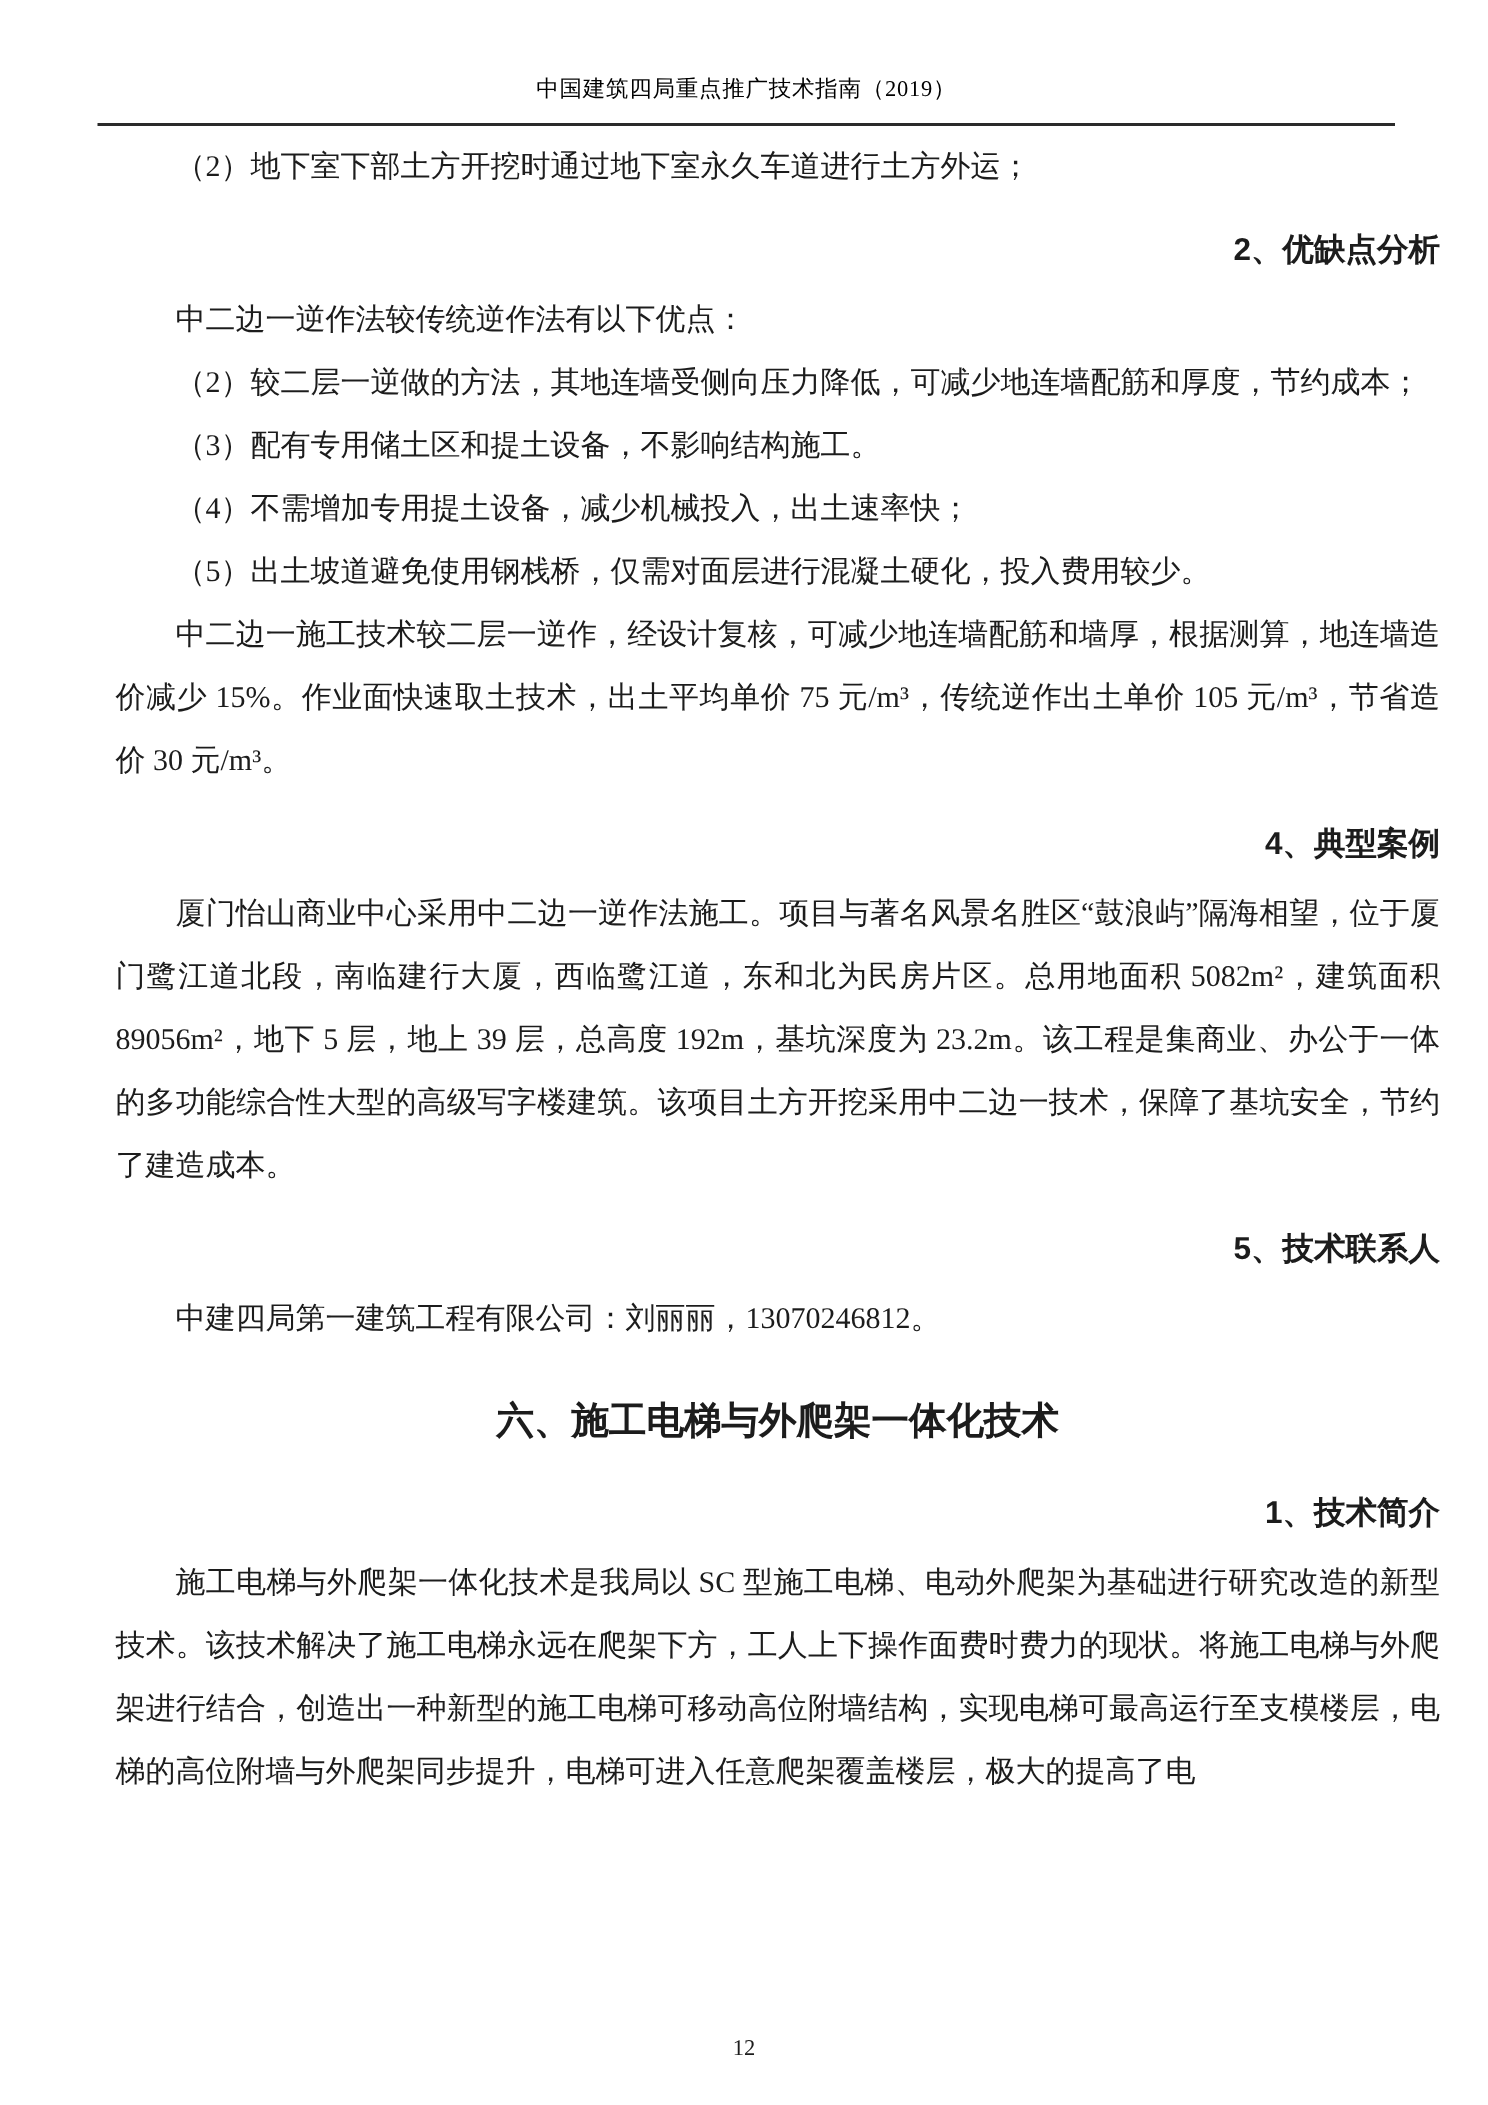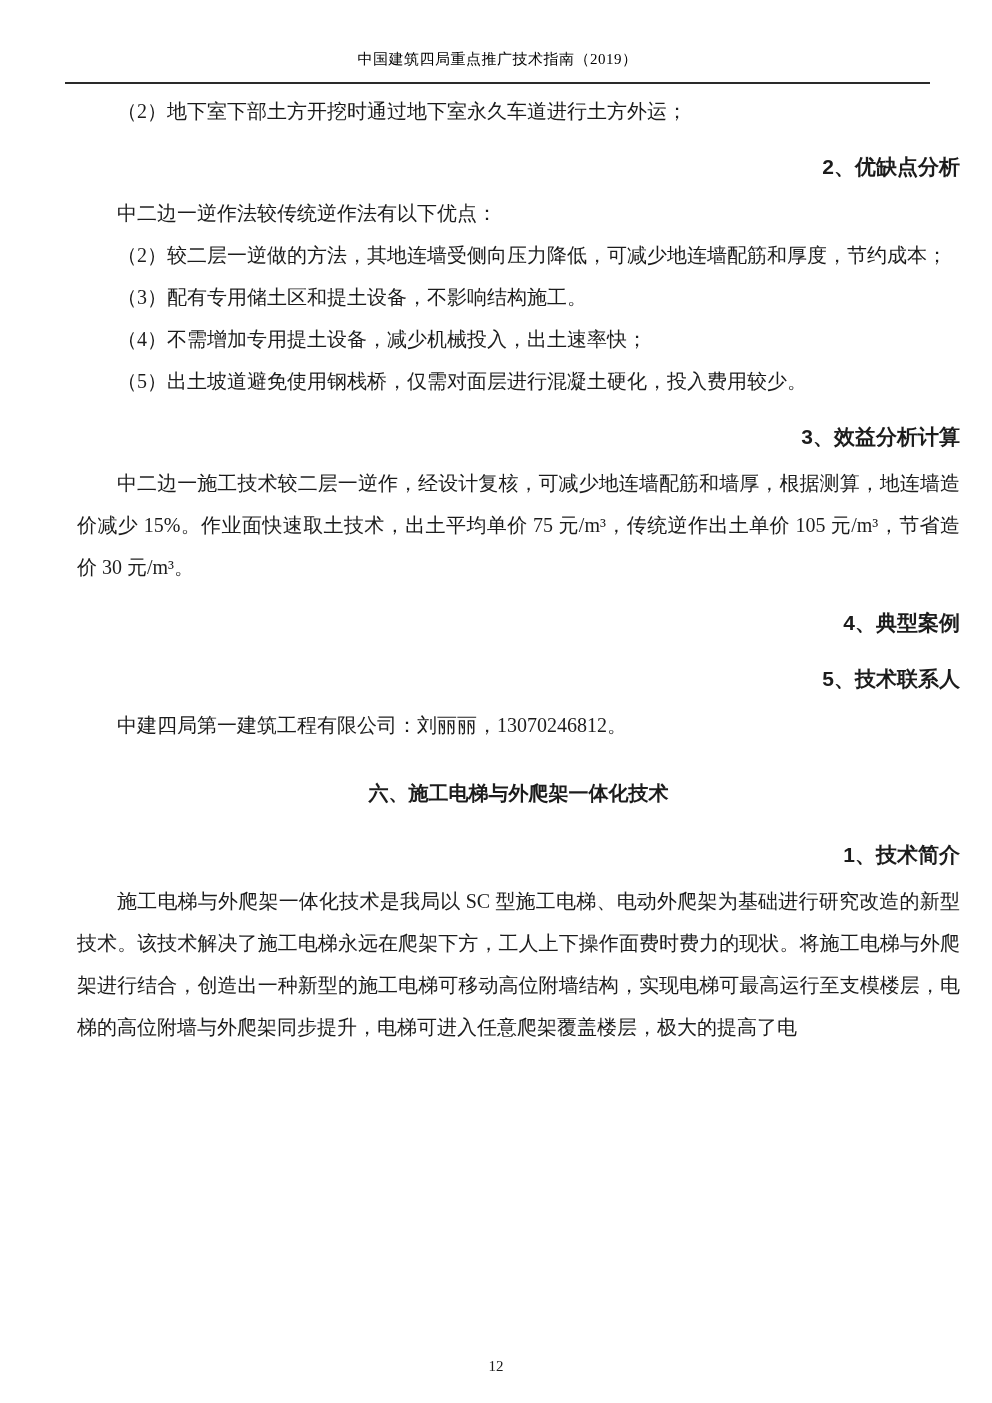--- a/index.html
+++ b/index.html
@@ -42,21 +42,21 @@
     font-size: 21px;
     line-height: 42px;
     margin-top: 14px;
     margin-bottom: 4px;
     text-align: right;
     text-indent: 0;
   }
   .chapter-title {
     font-family: "Liberation Sans", sans-serif;
     font-weight: bold;
-    font-size: 20px;
+    font-size: 25px;
     line-height: 46px;
     text-align: center;
     text-indent: 0;
     margin-top: 24px;
     margin-bottom: 18px;
   }
   .page-footer {
     position: absolute;
     bottom: 28px;
     left: 0;
@@ -76,23 +76,23 @@
   </div>
 
   <div class="content">
     <p class="list-item">（2）地下室下部土方开挖时通过地下室永久车道进行土方外运；</p>
     <h3 class="section-heading">2、优缺点分析</h3>
     <p class="para">中二边一逆作法较传统逆作法有以下优点：</p>
     <p class="list-item">（2）较二层一逆做的方法，其地连墙受侧向压力降低，可减少地连墙配筋和厚度，节约成本；</p>
     <p class="list-item">（3）配有专用储土区和提土设备，不影响结构施工。</p>
     <p class="list-item">（4）不需增加专用提土设备，减少机械投入，出土速率快；</p>
     <p class="list-item">（5）出土坡道避免使用钢栈桥，仅需对面层进行混凝土硬化，投入费用较少。</p>
-    <h3 class="section-heading">3、效益分析计算</h3>
     <p class="para">中二边一施工技术较二层一逆作，经设计复核，可减少地连墙配筋和墙厚，根据测算，地连墙造价减少 15%。作业面快速取土技术，出土平均单价 75 元/m³，传统逆作出土单价 105 元/m³，节省造价 30 元/m³。</p>
     <h3 class="section-heading">4、典型案例</h3>
+    <p class="para">厦门怡山商业中心采用中二边一逆作法施工。项目与著名风景名胜区“鼓浪屿”隔海相望，位于厦门鹭江道北段，南临建行大厦，西临鹭江道，东和北为民房片区。总用地面积 5082m²，建筑面积 89056m²，地下 5 层，地上 39 层，总高度 192m，基坑深度为 23.2m。该工程是集商业、办公于一体的多功能综合性大型的高级写字楼建筑。该项目土方开挖采用中二边一技术，保障了基坑安全，节约了建造成本。</p>
     <h3 class="section-heading">5、技术联系人</h3>
     <p class="para">中建四局第一建筑工程有限公司：刘丽丽，13070246812。</p>
     <h2 class="chapter-title">六、施工电梯与外爬架一体化技术</h2>
     <h3 class="section-heading">1、技术简介</h3>
     <p class="para">施工电梯与外爬架一体化技术是我局以 SC 型施工电梯、电动外爬架为基础进行研究改造的新型技术。该技术解决了施工电梯永远在爬架下方，工人上下操作面费时费力的现状。将施工电梯与外爬架进行结合，创造出一种新型的施工电梯可移动高位附墙结构，实现电梯可最高运行至支模楼层，电梯的高位附墙与外爬架同步提升，电梯可进入任意爬架覆盖楼层，极大的提高了电</p>
   </div>
 
   <div class="page-footer">
     <span>12</span>
   </div>

